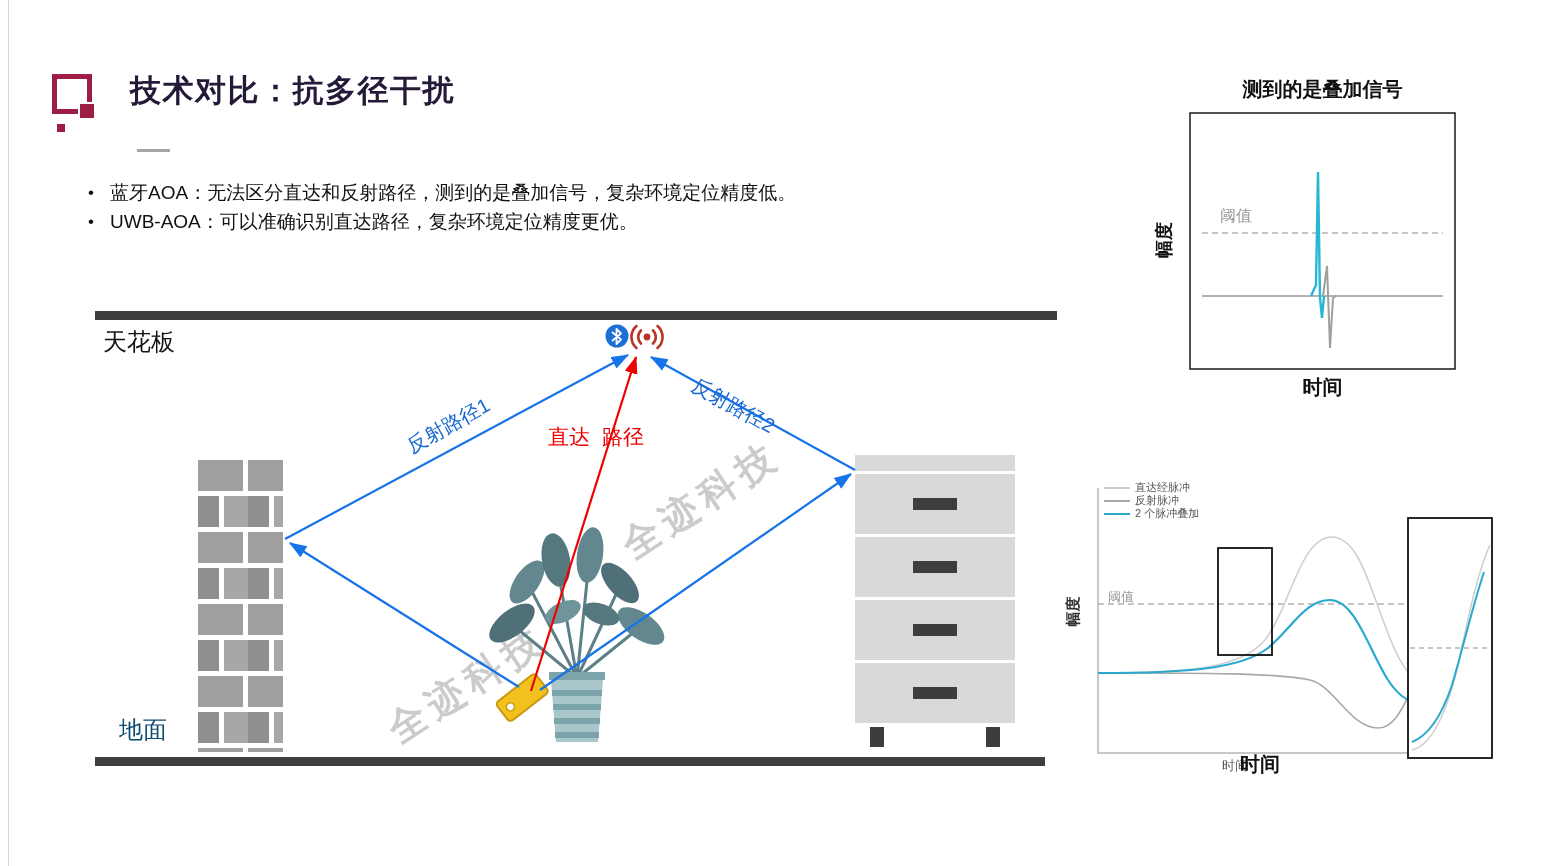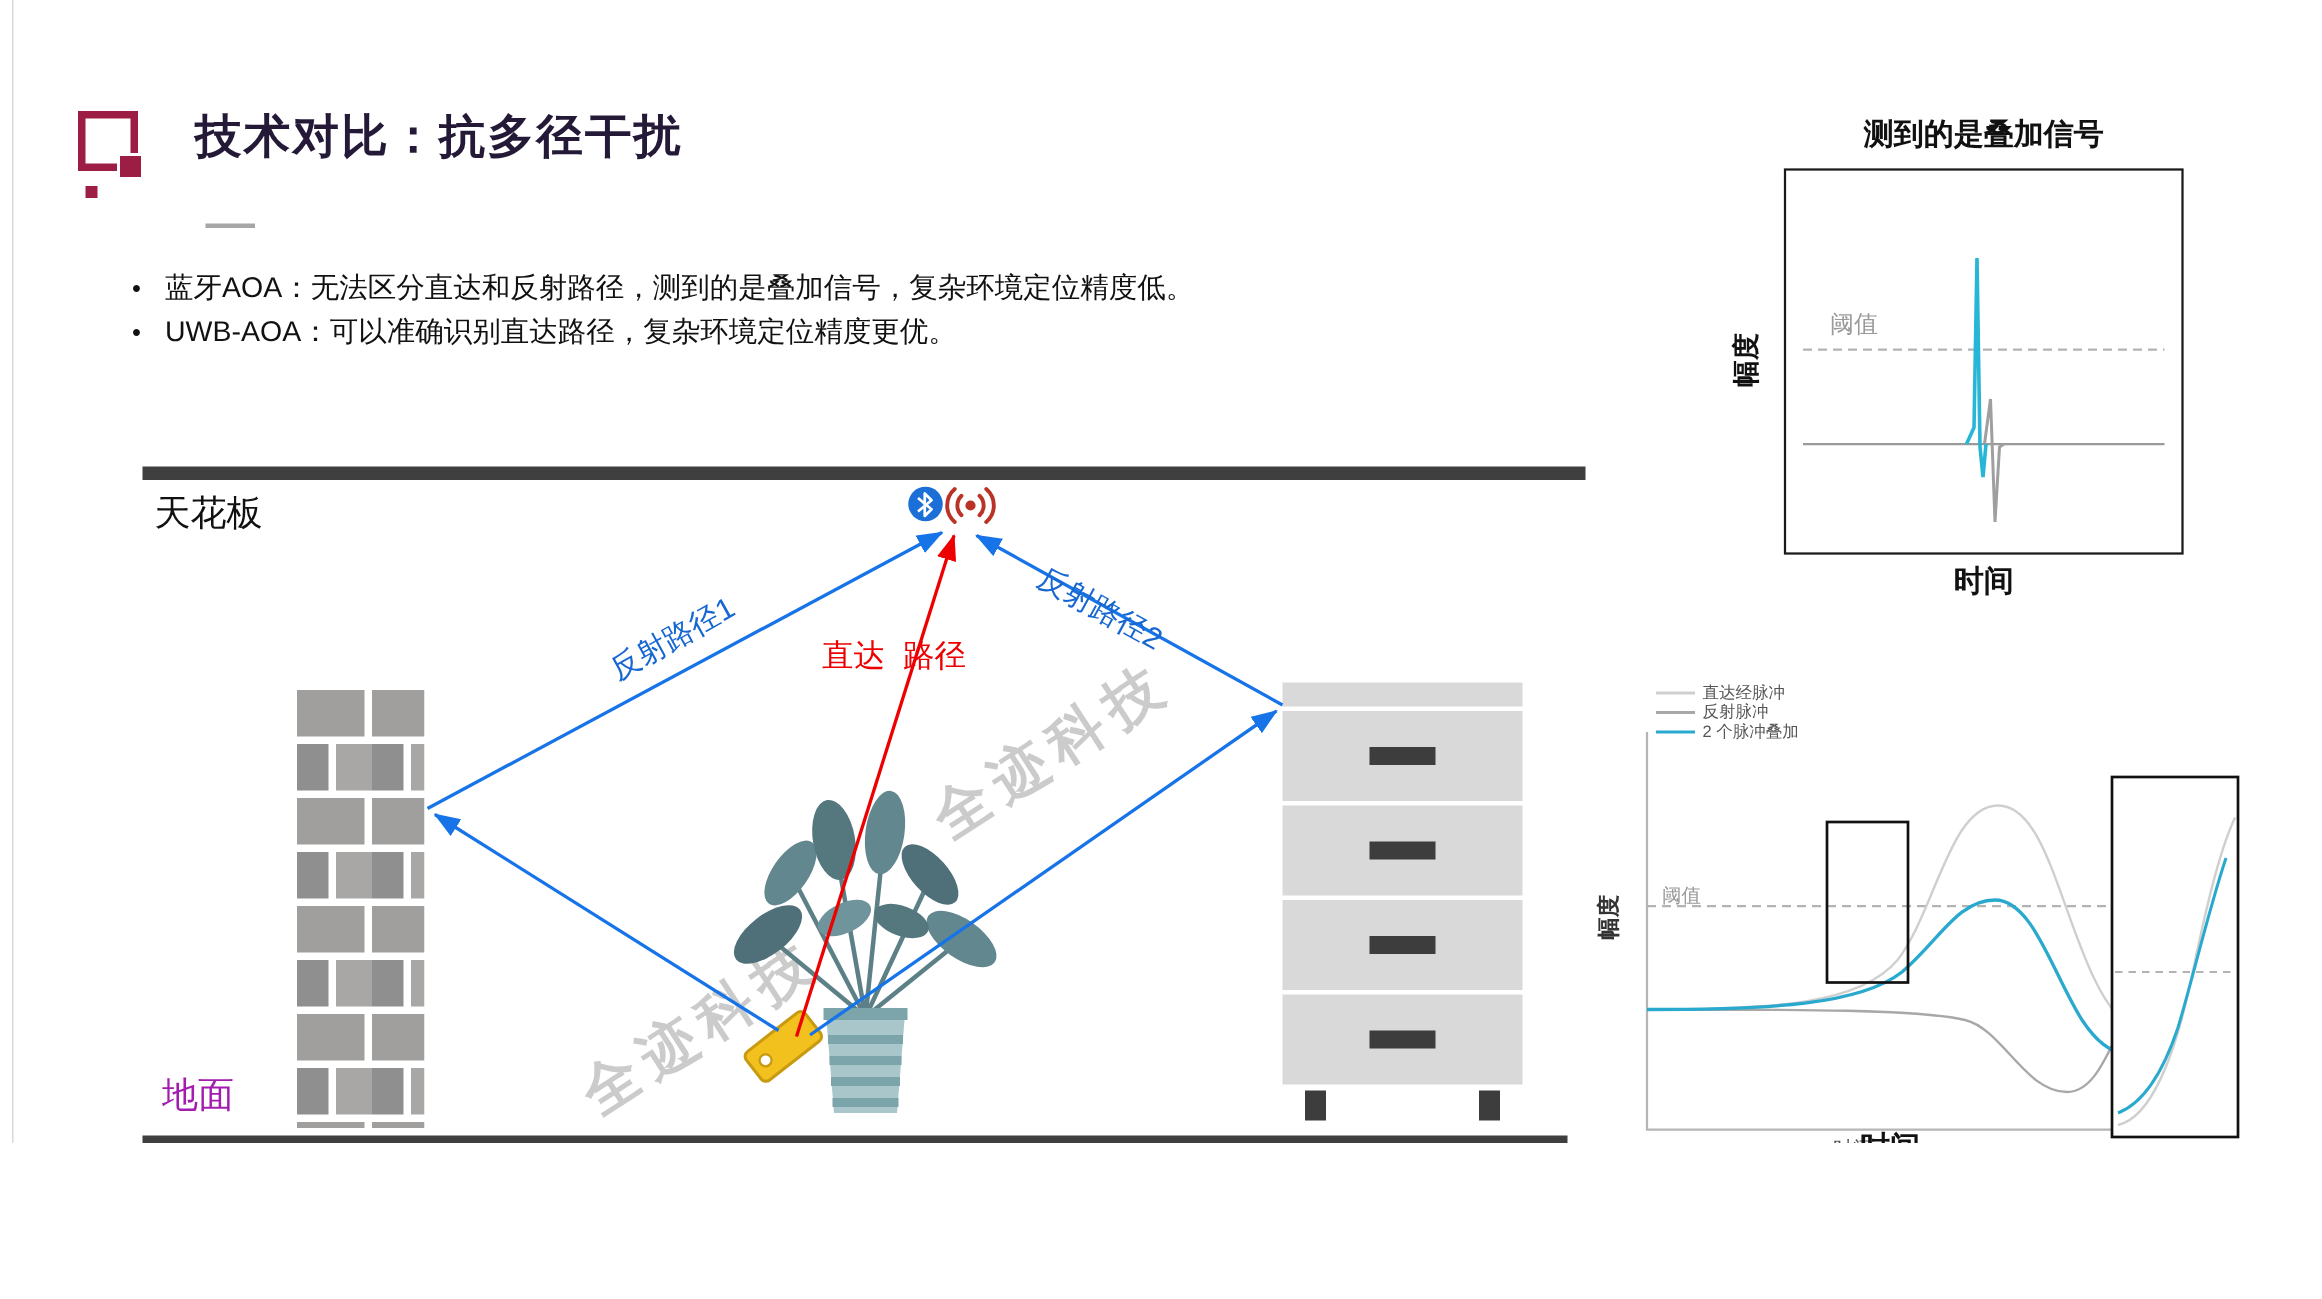--- a/index.html
+++ b/index.html
@@ -1,16 +1,16 @@
 <!DOCTYPE html>
 <html><head>
 <meta charset="utf-8">
 <style>
   html,body{margin:0;padding:0;background:#ffffff;}
-  .slide{position:relative;width:1548px;height:762px;background:#ffffff;overflow:hidden;
+  .slide{position:relative;width:1548px;height:866px;background:#ffffff;overflow:hidden;
          font-family:"Liberation Sans","DejaVu Sans",sans-serif;color:#111;}
   .abs{position:absolute;}
 
   
   .left-edge{left:8px;top:0;width:1px;height:866px;background:#d8d8d8;}
 
   
   .t-icon-outline{left:52px;top:74px;width:30px;height:30px;border:5px solid #9c1e45;background:#fff;}
   .t-icon-sq1{left:78px;top:102px;width:14px;height:14px;background:#9c1e45;border:2px solid #fff;}
   .t-icon-sq2{left:57px;top:124px;width:8px;height:8px;background:#9c1e45;}
@@ -20,21 +20,21 @@
   
   .bullets{left:88px;top:178px;font-size:19px;color:#111;}
   .bullet-row{display:flex;line-height:29px;}
   .bullet-dot{width:22px;font-size:17px;}
   .bullet-bold{font-weight:400;}
 
   
   .ceiling{left:95px;top:311px;width:962px;height:9px;background:#3f3f3f;}
   .ground{left:95px;top:757px;width:950px;height:9px;background:#3f3f3f;}
   .ceiling-label{left:103px;top:326px;font-size:24px;color:#111;}
-  .ground-label{left:108px;top:714px;font-size:24px;color:#a21caf;}
+  .ground-label{left:119px;top:714px;font-size:24px;color:#0c4a6e;}
 
   .wall-svg{left:198px;top:460px;}
 
   .cabinet{left:855px;top:455px;width:160px;height:292px;}
   .cab-top{height:16px;background:#d9d9d9;margin-bottom:3px;}
   .drawer{height:60px;background:#d9d9d9;margin-bottom:3px;display:flex;align-items:center;justify-content:center;}
   .handle{width:44px;height:12px;background:#3d3d3d;}
   .leg{position:absolute;top:272px;width:14px;height:20px;background:#3d3d3d;}
   .leg-l{left:15px;}
   .leg-r{right:15px;}
@@ -60,21 +60,21 @@
   .uwb-title{left:1190px;top:76px;width:265px;text-align:center;font-size:20px;font-weight:700;color:#111;}
   .uwb-svg{left:1185px;top:108px;}
   .uwb-ylabel{left:1146px;top:228px;transform-origin:center;transform:rotate(-90deg);
               font-size:18px;font-weight:600;color:#111;}
   .uwb-threshold{left:1220px;top:206px;font-size:16px;color:#9a9a9a;}
   .uwb-xlabel{left:1190px;top:374px;width:265px;text-align:center;font-size:20px;font-weight:600;color:#111;}
 
   
   .bt-title{left:1150px;top:452px;width:320px;text-align:center;font-size:20px;font-weight:700;color:#2596cf;}
   .bt-svg{left:1060px;top:470px;}
-  .bt-legend{left:1104px;top:455px;font-size:11px;color:#555;}
+  .bt-legend{left:1104px;top:481px;font-size:11px;color:#555;}
   .legend-row{display:flex;align-items:center;height:13px;}
   .legend-swatch{width:26px;height:0;border-top:2px solid #999;margin-right:5px;}
   .sw-direct{border-color:#cfcfcf;}
   .sw-reflect{border-color:#a8a8a8;}
   .sw-sum{border-color:#2aa9cf;}
   .bt-threshold{left:1108px;top:588px;font-size:13px;color:#9a9a9a;}
   .bt-ylabel{left:1058px;top:602px;transform-origin:center;transform:rotate(-90deg);
              font-size:15px;font-weight:600;color:#333;}
   .bt-xlabel-small{left:1222px;top:757px;font-size:13px;color:#555;}
   .bt-xlabel{left:1240px;top:751px;font-size:20px;font-weight:700;color:#111;}

